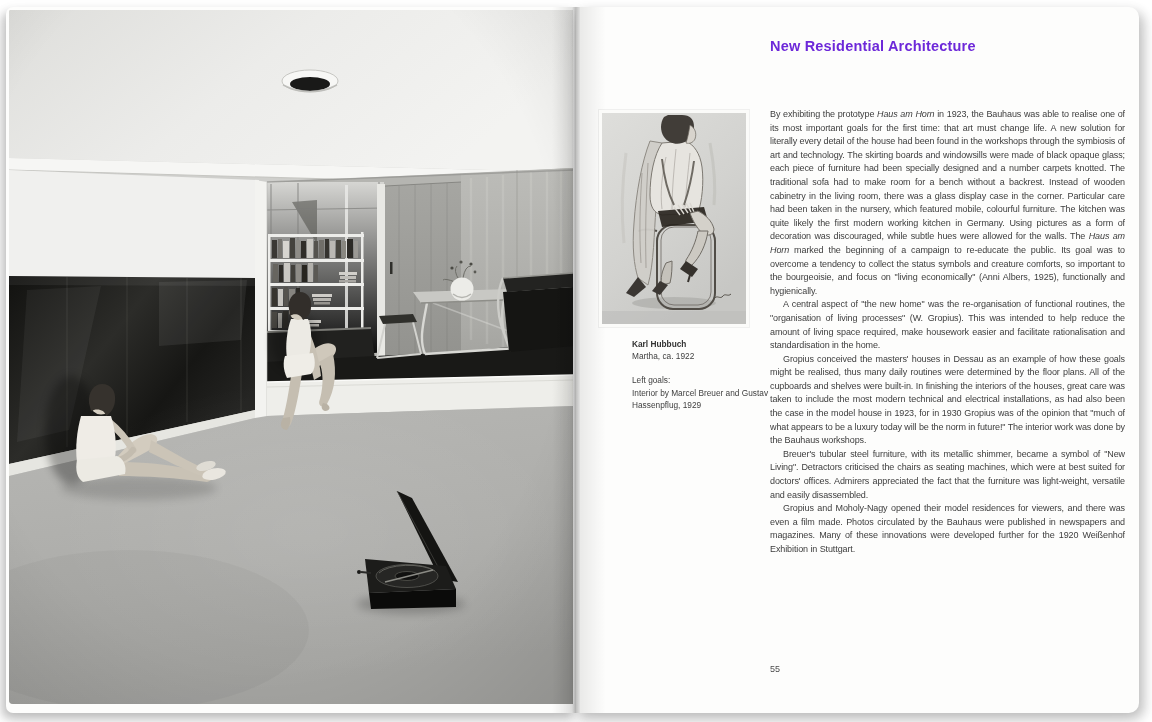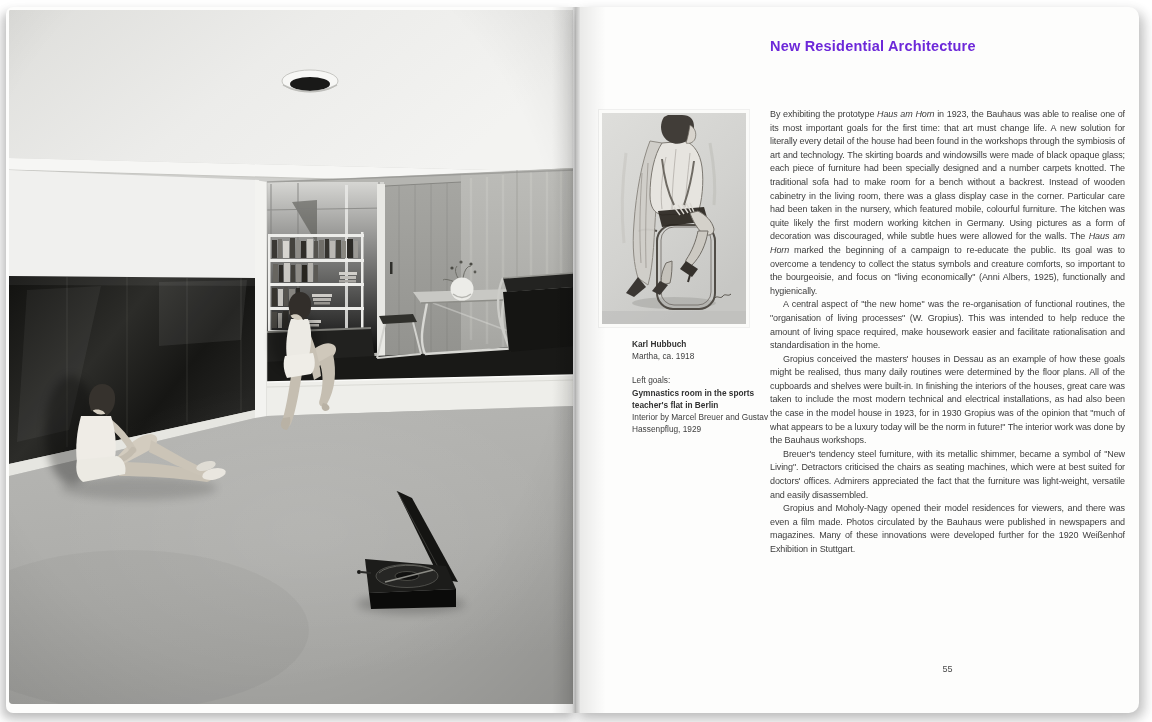--- a/index.html
+++ b/index.html
@@ -57,21 +57,21 @@
   .body-text {
     position:absolute; left:194px; top:101px; width:355px;
     font-size:9px; line-height:13.6px; letter-spacing:-0.1px;
     color:#3d3d3d; text-align:justify;
   }
   .body-text p { margin:0; }
   .body-text p.indent { text-indent:13px; }
   .body-text i { font-style:italic; }
   .page-num {
     position:absolute; left:194px; top:657px; width:355px;
-    text-align:center; font-size:9px; color:#4b4b4b;
+    text-align:left; font-size:9px; color:#4b4b4b;
   }
 </style>
 </head>
 <body>
 
 <div class="spread">
 
   <div class="page page-left">
     <div class="photo">
       <svg width="564" height="694" viewBox="0 0 564 694">
@@ -374,32 +374,31 @@
           <path d="M64,150 C60,158 58,166 60,172 L68,170 C70,162 70,154 70,148 Z" fill="#c5c2bb" stroke="#716d66" stroke-width="1"></path>
           <path d="M58,168 L50,178 L58,182 L66,172 Z" fill="#3b3733"></path>
 
           <path d="M112,186 c3,-5 6,1 9,-3 c2,-3 5,1 8,-2" stroke="#55514a" stroke-width="1" fill="none"></path>
         </g>
       </svg>
     </figure>
 
     <div class="caption">
       <div class="b">Karl Hubbuch</div>
-      <div>Martha, ca. 1918</div>
+      <div>Martha, ca. 1922</div>
       <div class="gap"></div>
       <div>Left goals:</div>
-      <div class="b">Gymnastics room in the sports teacher's flat in Berlin</div>
       <div>Interior by Marcel Breuer and Gustav Hassenpflug, 1929</div>
     </div>
 
     <div class="body-text" id="bodyText">
         <p><span>By exhibiting the prototype </span><i>Haus am Horn</i><span> in 1923, the Bauhaus was able to realise one of its most important goals for the first time: that art must change life. A new solution for literally every detail of the house had been found in the workshops through the symbiosis of art and technology. The skirting boards and windowsills were made of black opaque glass; each piece of furniture had been specially designed and a number carpets knotted. The traditional sofa had to make room for a bench without a backrest. Instead of wooden cabinetry in the living room, there was a glass display case in the corner. Particular care had been taken in the nursery, which featured mobile, colourful furniture. The kitchen was quite likely the first modern working kitchen in Germany. Using pictures as a form of decoration was discouraged, while subtle hues were allowed for the walls. The </span><i>Haus am Horn</i><span> marked the beginning of a campaign to re-educate the public. Its goal was to overcome a tendency to collect the status symbols and creature comforts, so important to the bourgeoisie, and focus on "living economically" (Anni Albers, 1925), functionally and hygienically.</span></p>
         <p class="indent"><span>A central aspect of "the new home" was the re-organisation of functional routines, the "organisation of living processes" (W. Gropius). This was intended to help reduce the amount of living space required, make housework easier and facilitate rationalisation and standardisation in the home.</span></p>
         <p class="indent"><span>Gropius conceived the masters' houses in Dessau as an example of how these goals might be realised, thus many daily routines were determined by the floor plans. All of the cupboards and shelves were built-in. In finishing the interiors of the houses, great care was taken to include the most modern technical and electrical installations, as had also been the case in the model house in 1923, for in 1930 Gropius was of the opinion that "much of what appears to be a luxury today will be the norm in future!" The interior work was done by the Bauhaus workshops.</span></p>
-        <p class="indent"><span>Breuer's tendency steel furniture, with its metallic shimmer, became a symbol of "New Living". Detractors criticised the chairs as seating machines, which were at best suited for doctors' offices. Admirers appreciated the fact that the furniture was light-weight, versatile and easily disassembled.</span></p>
+        <p class="indent"><span>Breuer's tubular steel furniture, with its metallic shimmer, became a symbol of "New Living". Detractors criticised the chairs as seating machines, which were at best suited for doctors' offices. Admirers appreciated the fact that the furniture was light-weight, versatile and easily disassembled.</span></p>
         <p class="indent"><span>Gropius and Moholy-Nagy opened their model residences for viewers, and there was even a film made. Photos circulated by the Bauhaus were published in newspapers and magazines. Many of these innovations were developed further for the 1920 Weißenhof Exhibition in Stuttgart.</span></p>
       </div>
 
     <div class="page-num">55</div>
   </div>
 
   <div class="spine"></div>
 </div>
 
 </body></html>

